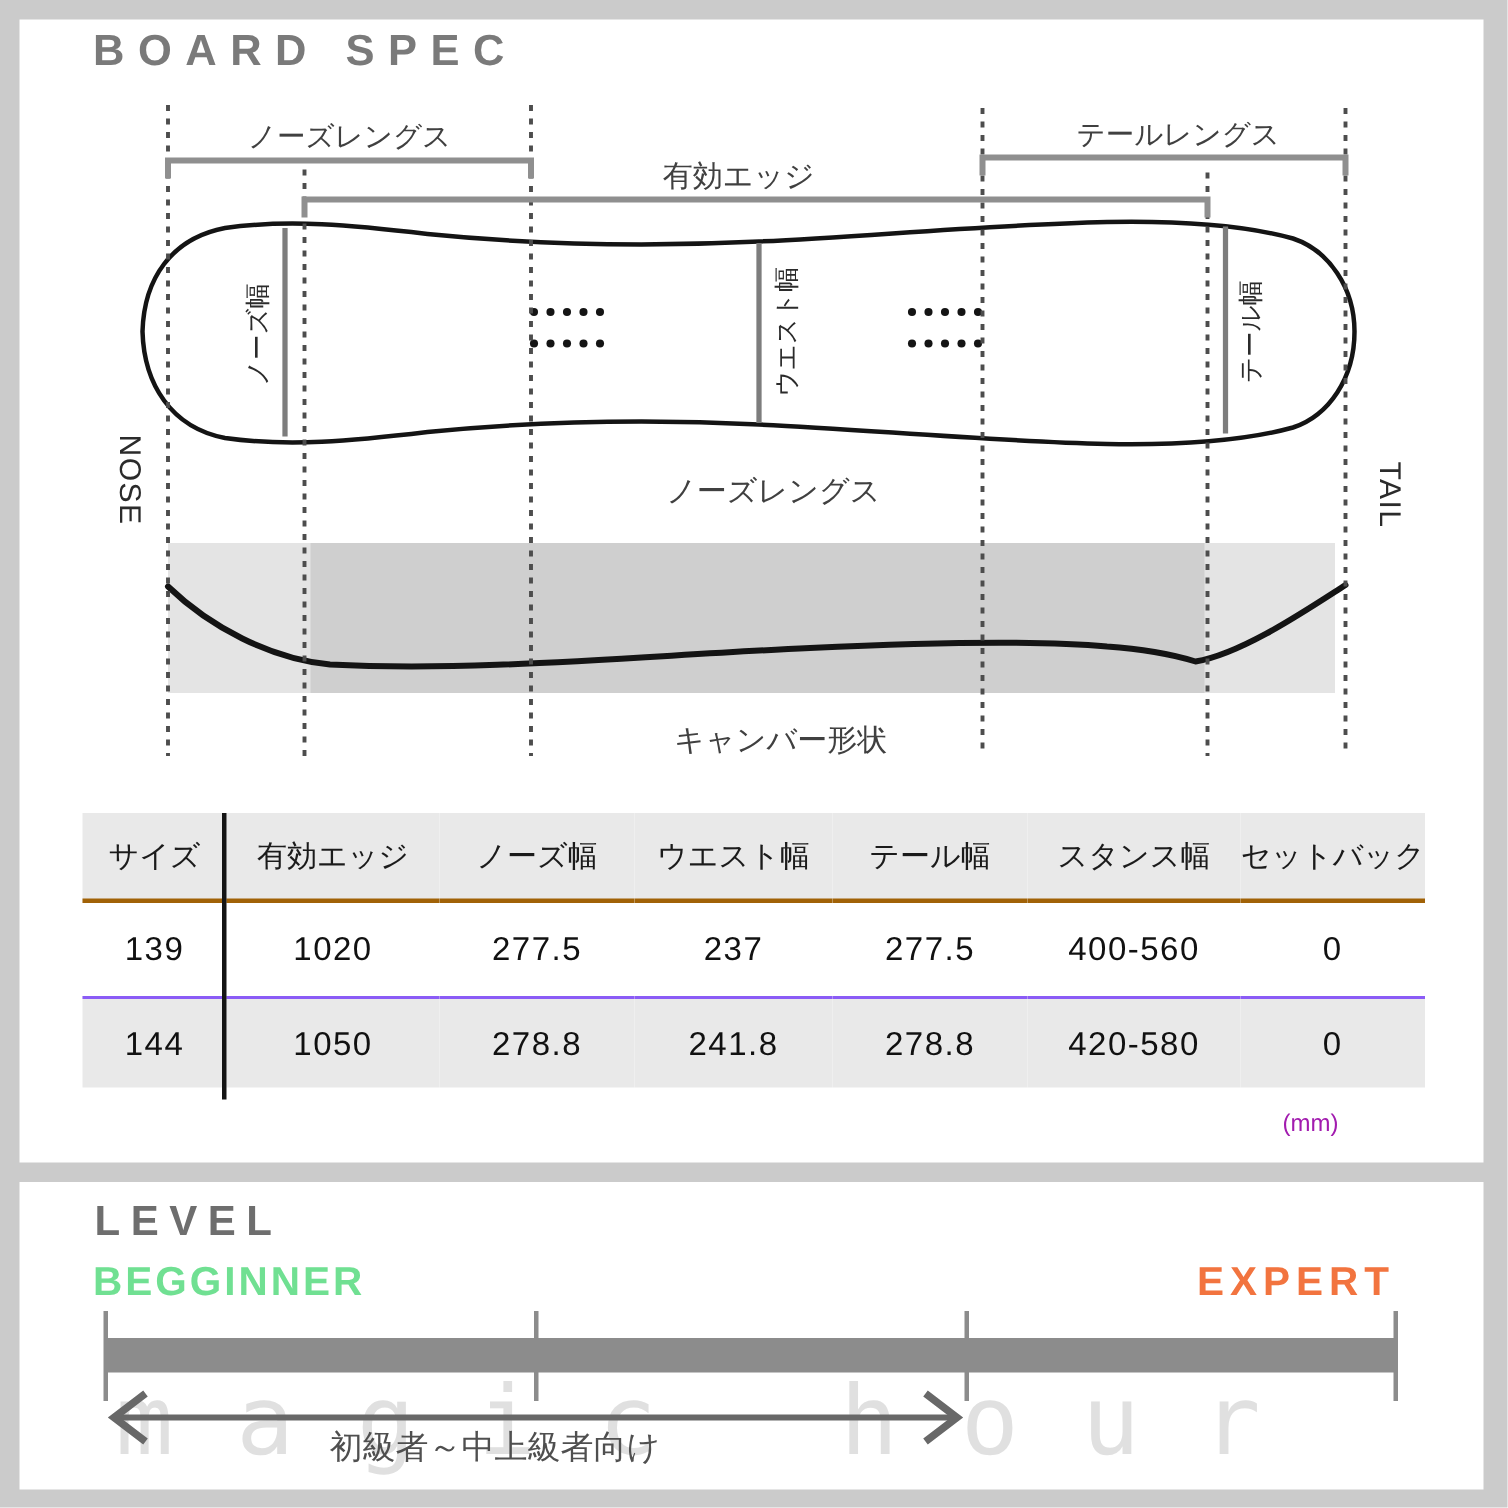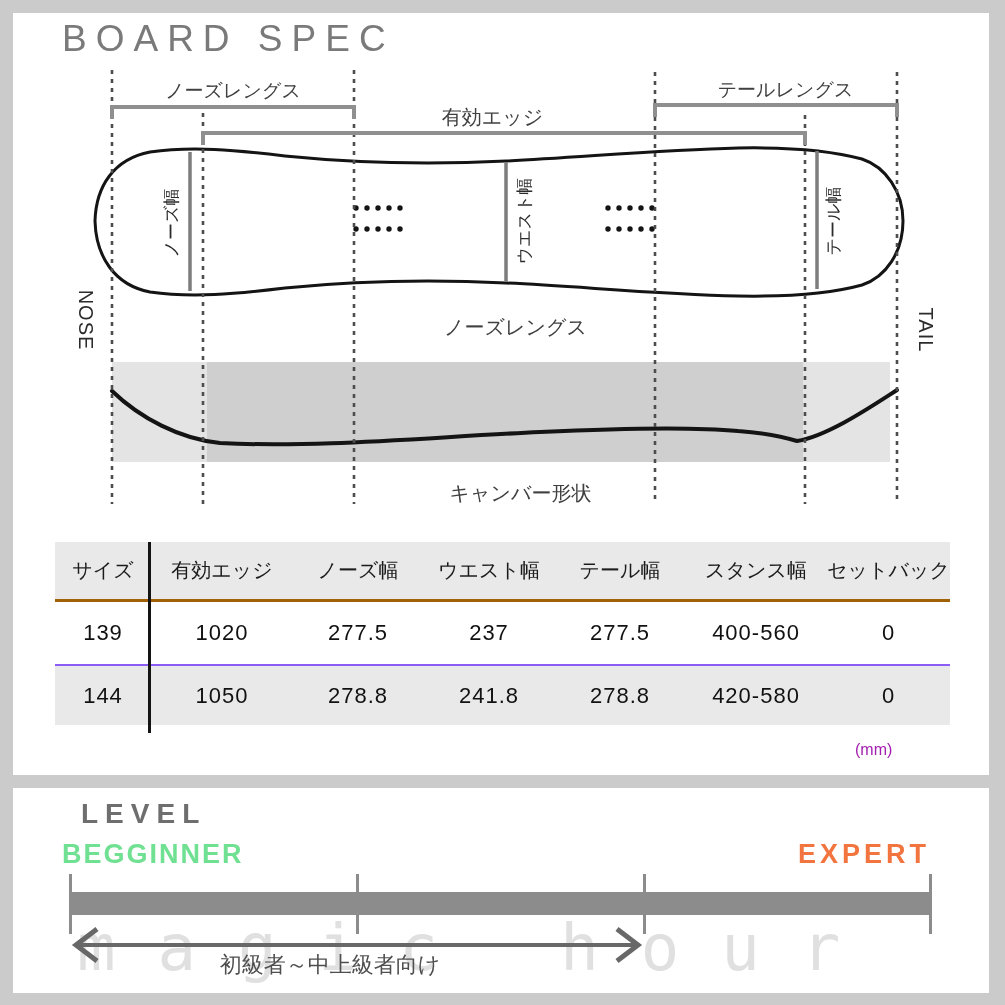--- a/index.html
+++ b/index.html
@@ -8,21 +8,21 @@
     background:#cbcbcb;
     font-family:"Liberation Sans","DejaVu Sans",sans-serif;
     overflow:hidden;
   }
   .panel{position:absolute;background:#ffffff;}
   .p1{left:13px;top:13px;width:976px;height:762px;}
 
   
   .spec-title{
     position:absolute;left:62px;top:18px;margin:0;
-    font-size:37px;font-weight:400;letter-spacing:9px;color:#7a7a7a;
+    font-size:29px;font-weight:700;letter-spacing:9px;color:#7a7a7a;
   }
   .diagram-svg{position:absolute;left:0;top:0;}
   .dlabel{position:absolute;font-size:19px;color:#404040;text-align:center;white-space:nowrap;}
   .vlab{
     position:absolute;display:flex;align-items:center;justify-content:center;
     font-size:17px;color:#2b2b2b;white-space:nowrap;
   }
   .rotccw{transform:rotate(-90deg);}
   .rotcw{transform:rotate(90deg);}
   .nose-tail{font-size:20px;letter-spacing:1px;color:#2b2b2b;}
@@ -45,21 +45,21 @@
   .vdivider{position:absolute;left:148px;top:542px;width:3px;height:191px;background:#141414;}
   .mm-note{position:absolute;left:855px;top:741px;width:92px;text-align:left;font-size:16px;color:#a21caf;}
 
   
   .level-wrap{position:absolute;left:13px;top:788px;width:976px;height:205px;background:#ffffff;overflow:hidden;}
   .watermark{
     position:absolute;left:64px;top:128px;
     font-family:"DejaVu Sans Mono",monospace;
     font-size:64px;letter-spacing:42px;color:#e0e0e0;white-space:nowrap;line-height:1;
   }
-  .level-title{position:absolute;left:68px;top:10px;margin:0;font-size:28px;font-weight:700;letter-spacing:7px;color:#6e6e6e;}
+  .level-title{position:absolute;left:50px;top:10px;margin:0;font-size:28px;font-weight:700;letter-spacing:7px;color:#6e6e6e;}
   .beginner{position:absolute;left:49px;top:51px;font-size:27px;font-weight:700;letter-spacing:2px;color:#70e092;}
   .expert{position:absolute;left:685px;top:51px;width:232px;text-align:right;font-size:27px;font-weight:700;letter-spacing:4px;color:#f2743f;}
   .level-bar{position:absolute;left:57px;top:104px;width:862px;height:23px;background:#8c8c8c;}
   .tick{position:absolute;top:86px;width:3px;height:60px;background:#8c8c8c;}
   .t0{left:56px;}.t1{left:343px;}.t2{left:630px;}.t3{left:916px;}
   .arrow-svg{position:absolute;left:47px;top:134px;}
   .range-label{position:absolute;left:167px;top:162px;width:300px;text-align:center;font-size:22px;font-weight:400;color:#4f4f4f;white-space:nowrap;}
 </style>
 </head>
 <body>

